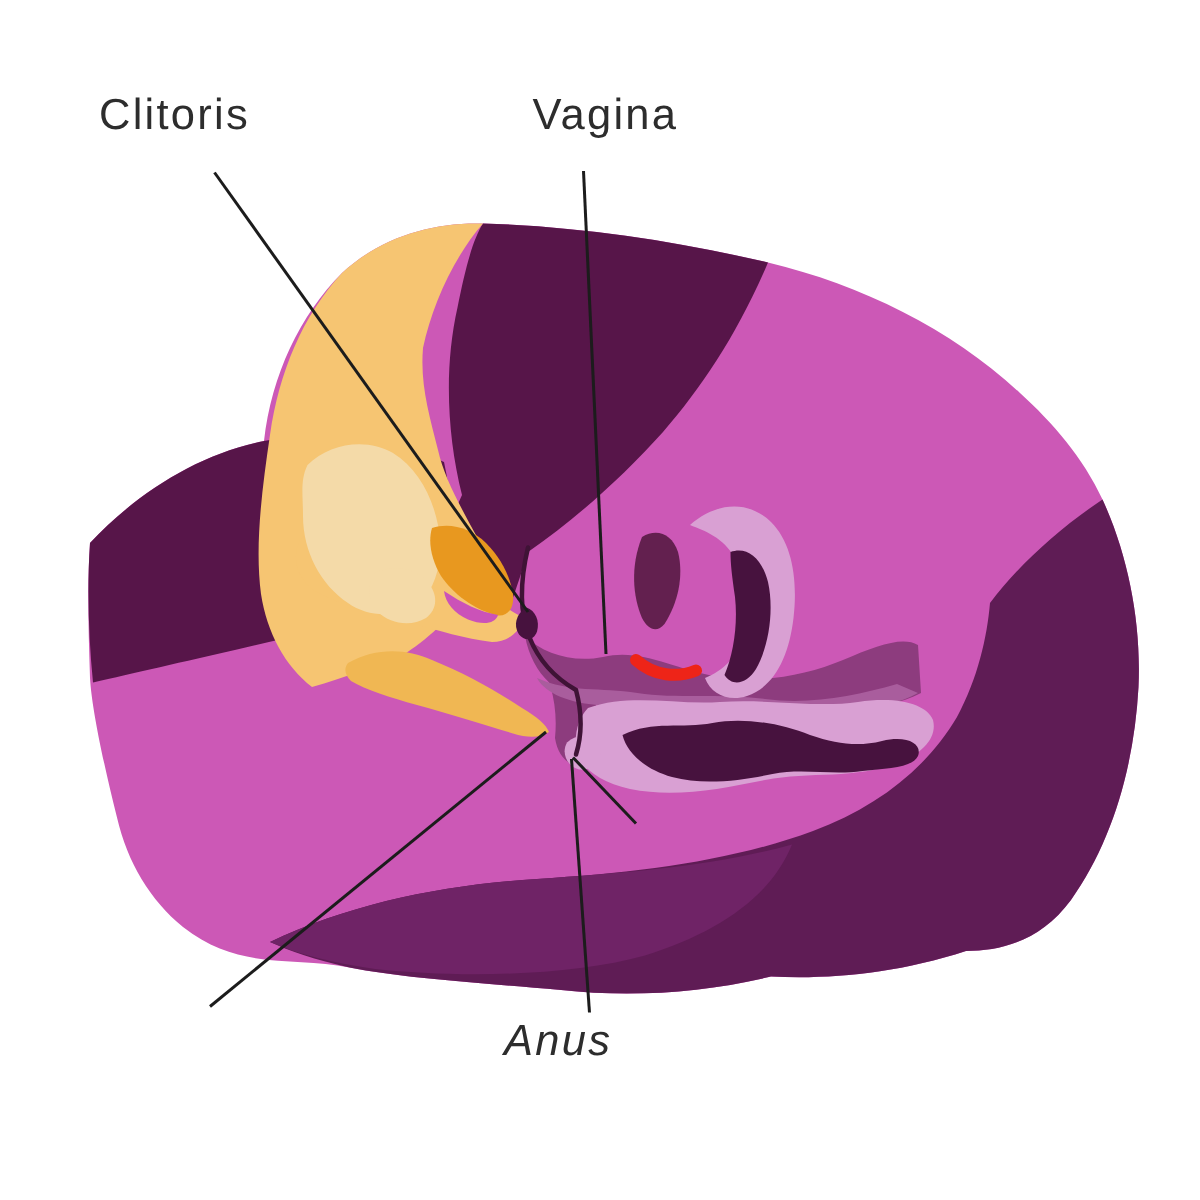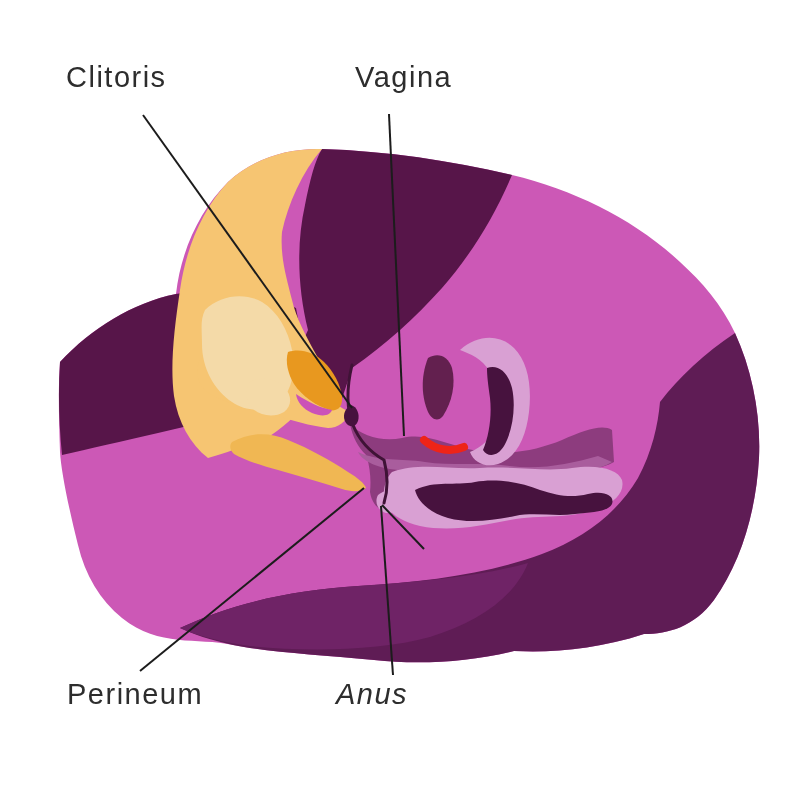--- a/index.html
+++ b/index.html
@@ -126,16 +126,15 @@
 
     <line stroke-width="2" stroke="#1c1c1c" x1="143" y1="115" x2="352" y2="408"></line>
     <line stroke-width="2" stroke="#1c1c1c" x1="389" y1="114" x2="404" y2="436"></line>
     <line stroke-width="2" stroke="#1c1c1c" x1="140" y1="671" x2="364" y2="488"></line>
     <line stroke-width="2" stroke="#1c1c1c" x1="393" y1="675" x2="381" y2="506"></line>
     <line stroke-width="2" stroke="#1c1c1c" x1="382" y1="505" x2="424" y2="549"></line>
   </svg>
 
   <div class="anno-label lbl-clitoris">Clitoris</div>
   <div class="anno-label lbl-vagina">Vagina</div>
-  <div class="anno-label lbl-perineum">Perineum</div>
   <div class="anno-label lbl-anus">Anus</div>
 
 </div>
 
 </body></html>

